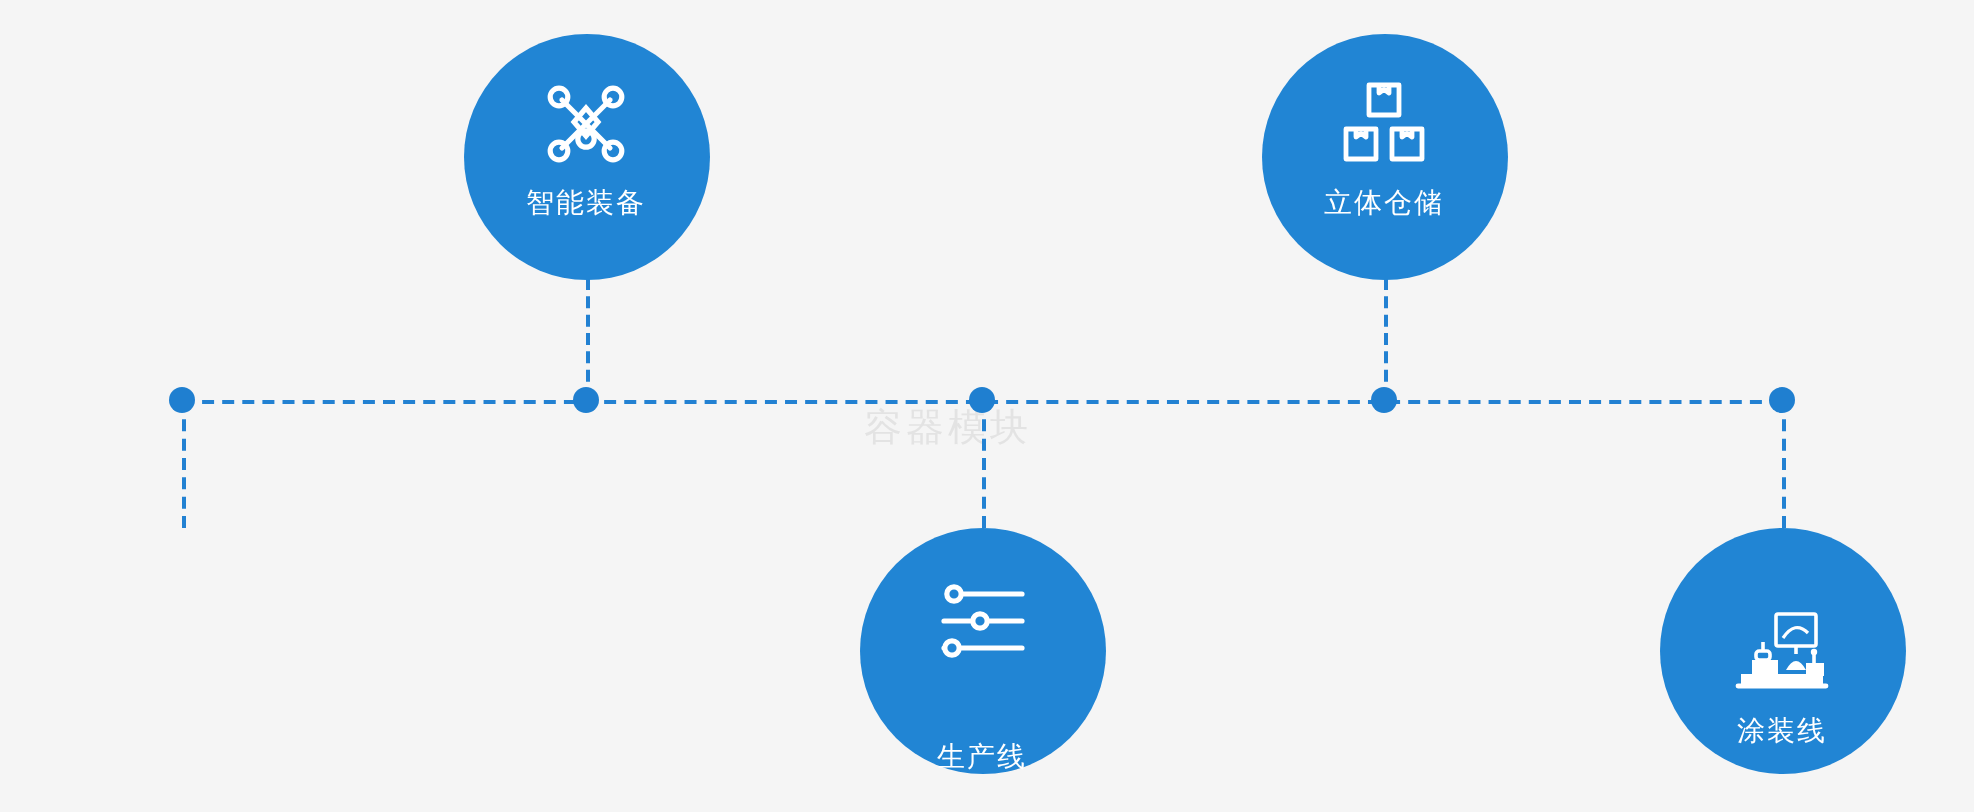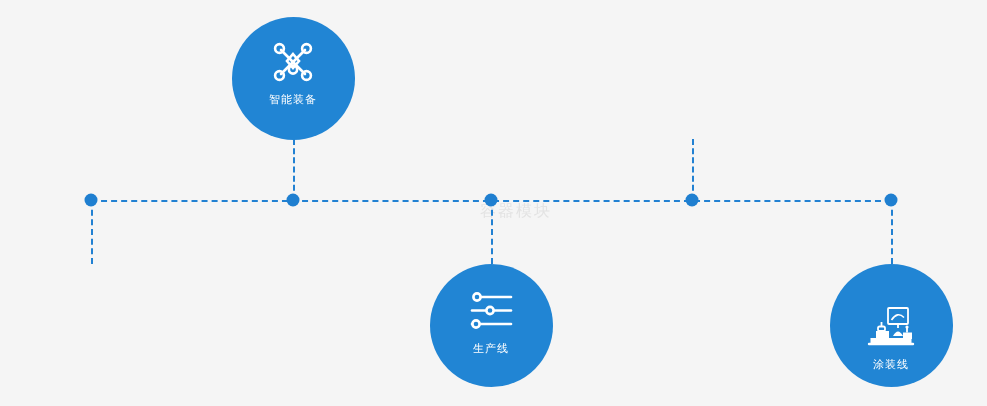--- a/index.html
+++ b/index.html
@@ -19,22 +19,22 @@
     height: 406px;
     background: #f5f5f5;
   }
 
   
   .watermark {
     position: absolute;
     left: 432px;
     top: 201px;
     width: 120px;
-    text-align: right;
-    font-size: 16px;
+    text-align: left;
+    font-size: 19px;
     letter-spacing: 2px;
     color: #e3e3e3;
     user-select: none;
     white-space: nowrap;
   }
 
   
   .h-trunk {
     position: absolute;
     left: 91px;
@@ -74,21 +74,21 @@
     padding-top: 22px;
   }
   .node .glyph {
     width: 48px;
     height: 46px;
     display: block;
   }
   .node .caption {
     margin-top: 9px;
     color: #ffffff;
-    font-size: 11px;
+    font-size: 14px;
     letter-spacing: 1px;
     line-height: 1;
     white-space: nowrap;
   }
   .node.compact { padding-top: 24px; }
 </style>
 </head>
 <body>
 
 <div id="stage">
@@ -120,23 +120,36 @@
         <circle cx="10.5" cy="9.5" r="4.4"></circle>
         <circle cx="37.5" cy="9.5" r="4.4"></circle>
         <circle cx="10.5" cy="36.5" r="4.4"></circle>
         <circle cx="37.5" cy="36.5" r="4.4"></circle>
         <circle cx="24" cy="30.5" r="4.1"></circle>
       </svg>
     </span>
     <span class="caption">智能装备</span>
   </div>
 
+  <div class="node" style="left:630.5px; top:16.5px;">
+    <span class="glyph">
+      <svg viewBox="0 0 48 46" width="48" height="46" fill="none" stroke="#ffffff" stroke-width="2.4" stroke-linejoin="round">
+        <rect x="16.5" y="3.5" width="15" height="15"></rect>
+        <path d="M21.5 3.5 v4 l2.5 -1.8 l2.5 1.8 v-4"></path>
+        <rect x="5" y="25.5" width="15" height="15"></rect>
+        <path d="M10 25.5 v4 l2.5 -1.8 l2.5 1.8 v-4"></path>
+        <rect x="28" y="25.5" width="15" height="15"></rect>
+        <path d="M33 25.5 v4 l2.5 -1.8 l2.5 1.8 v-4"></path>
+      </svg>
+    </span>
+    <span class="caption">立体仓储</span>
+  </div>
 
 
-  <div class="node compact" style="left:429.5px; top:263.5px;">
+  <div class="node compact" style="left:429.5px; top:263.5px;gap:28px;">
     <span class="glyph">
       <svg viewBox="0 0 48 46" width="48" height="46" fill="none" stroke="#ffffff" stroke-width="2.6" stroke-linecap="round">
         <line x1="10" y1="9" x2="44" y2="9"></line>
         <circle cx="10" cy="9" r="3.6" fill="#2185d4"></circle>
         <line x1="5" y1="22.5" x2="44" y2="22.5"></line>
         <circle cx="23" cy="22.5" r="3.6" fill="#2185d4"></circle>
         <line x1="5" y1="36" x2="44" y2="36"></line>
         <circle cx="9" cy="36" r="3.6" fill="#2185d4"></circle>
       </svg>
     </span>

